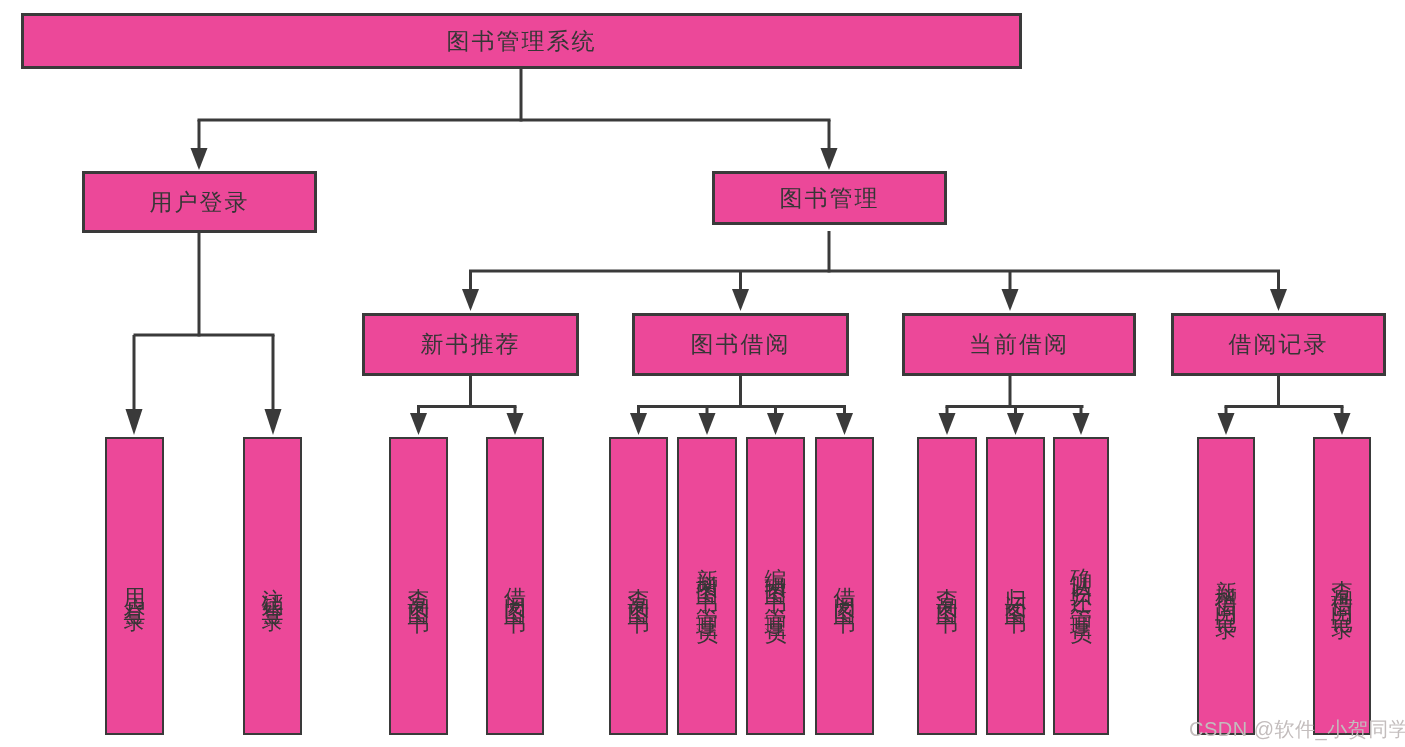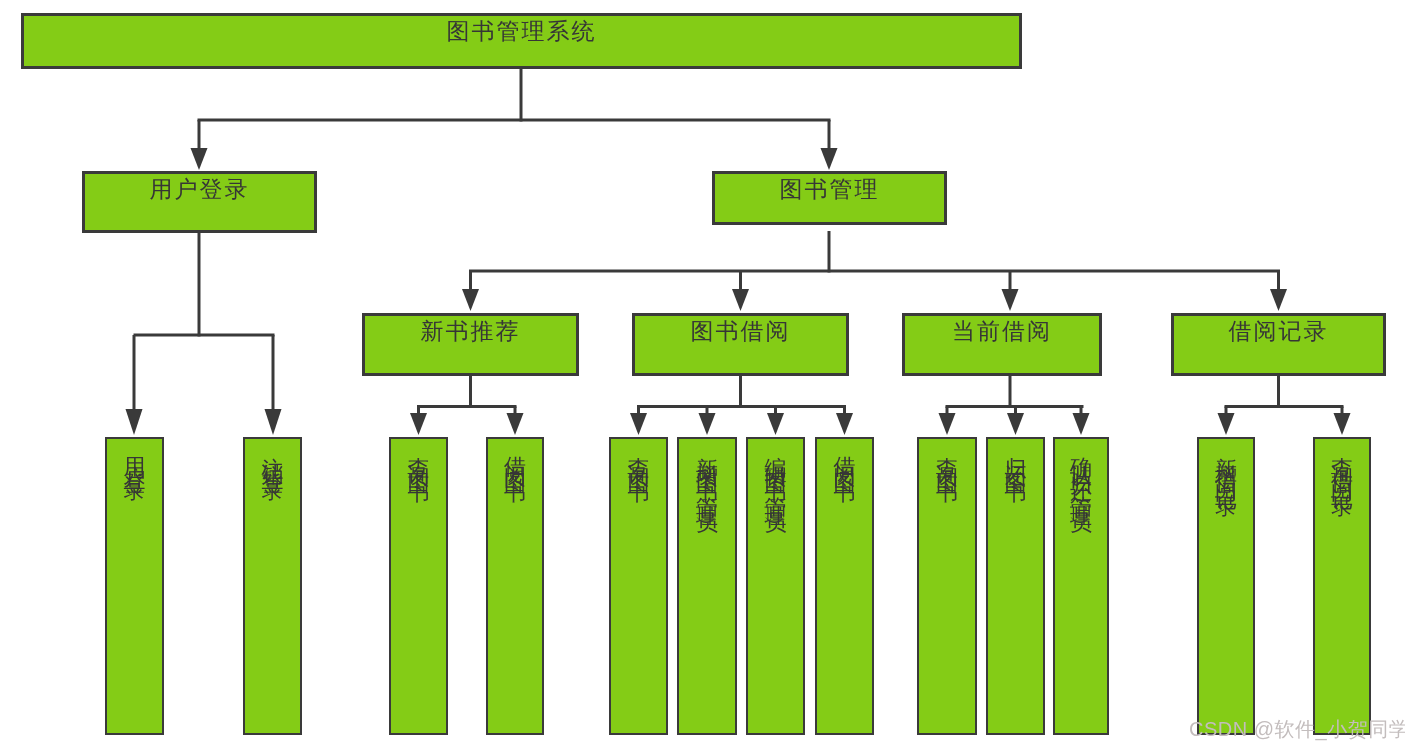--- a/index.html
+++ b/index.html
@@ -3,22 +3,22 @@
 <meta charset="utf-8">
 <style>
   * { margin:0; padding:0; box-sizing:border-box; }
   html,body { background:#ffffff; }
   .canvas {
     position:relative; width:1405px; height:747px; background:#ffffff;
     font-family:"Liberation Sans","DejaVu Sans",sans-serif; overflow:hidden;
   }
   .connectors { position:absolute; left:0; top:0; z-index:0; }
   .node {
-    position:absolute; background:#84cc16; border:3px solid #3a3a3a;
-    display:flex; justify-content:center;
+    position:absolute; background:#ec4899; border:3px solid #3a3a3a;
+    display:flex; align-items:center; justify-content:center;
     color:#363636; z-index:1;
   }
   .node.h { font-size:23px; letter-spacing:2px; white-space:nowrap; }
   .node.v { border-width:2.5px; }
   .vtext {
     writing-mode:vertical-rl; text-orientation:mixed;
     font-size:22px; letter-spacing:8px; color:#363636; line-height:1;
   }
   .watermark {
     position:absolute; left:1189px; top:716px; z-index:6;
@@ -95,21 +95,21 @@
   <div class="node h" style="left:712px;top:171px;width:235px;height:54px">
     <span>图书管理</span>
   </div>
 
   <div class="node h" style="left:362px;top:313px;width:217px;height:63px">
     <span>新书推荐</span>
   </div>
   <div class="node h" style="left:632px;top:313px;width:217px;height:63px">
     <span>图书借阅</span>
   </div>
-  <div class="node h" style="left:902px;top:313px;width:200px;height:63px">
+  <div class="node h" style="left:902px;top:313px;width:234px;height:63px">
     <span>当前借阅</span>
   </div>
   <div class="node h" style="left:1171px;top:313px;width:215px;height:63px">
     <span>借阅记录</span>
   </div>
 
   <div class="node v" style="left:105px;top:437px;width:59px;height:298px">
     <span class="vtext">用户登录</span>
   </div>
   <div class="node v" style="left:243px;top:437px;width:59px;height:298px">

